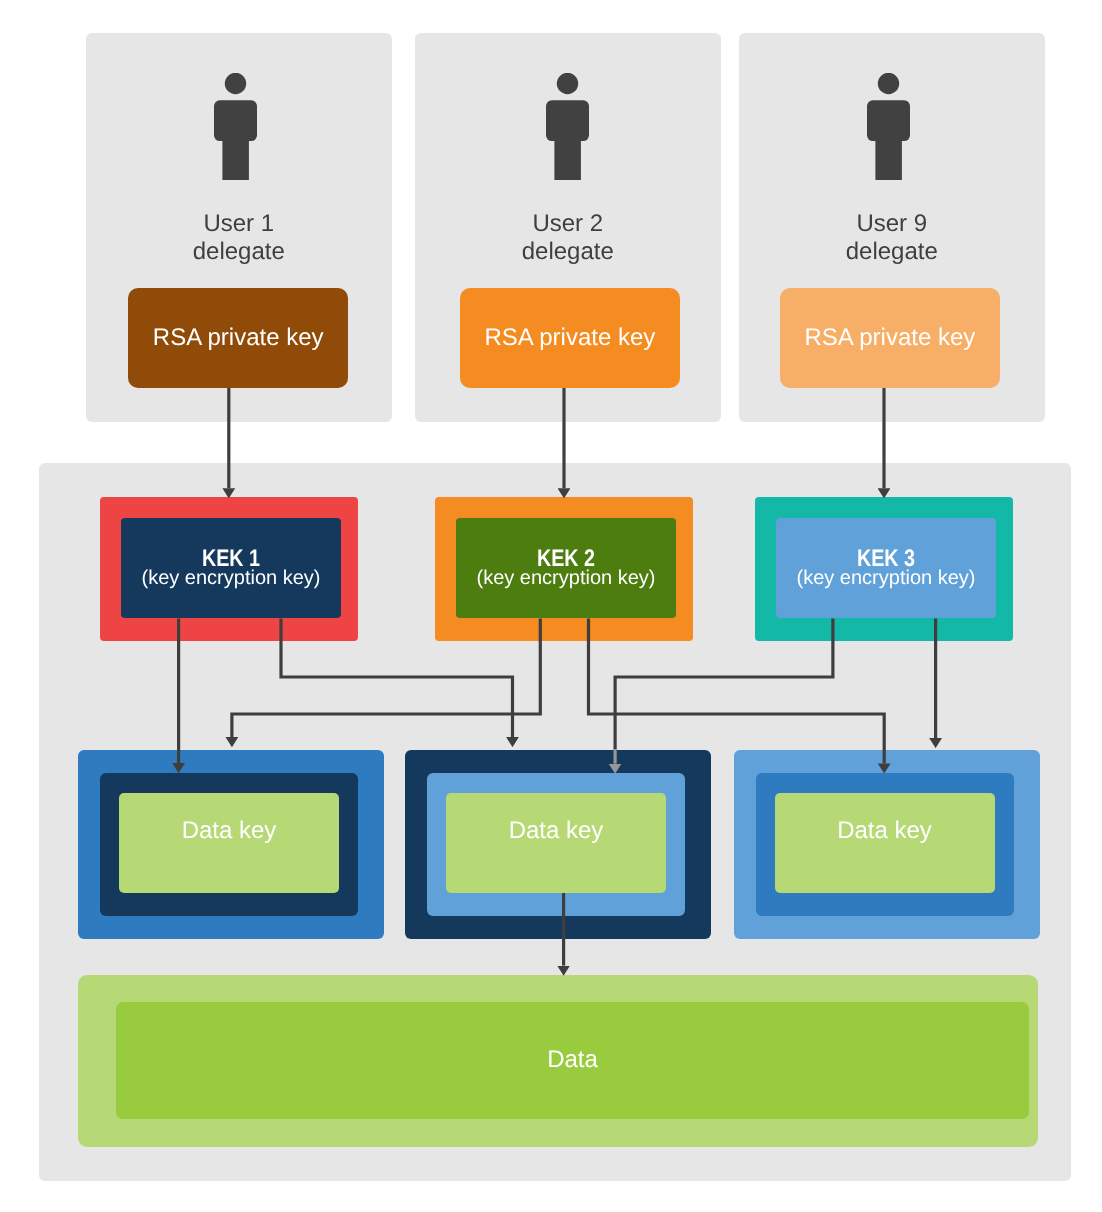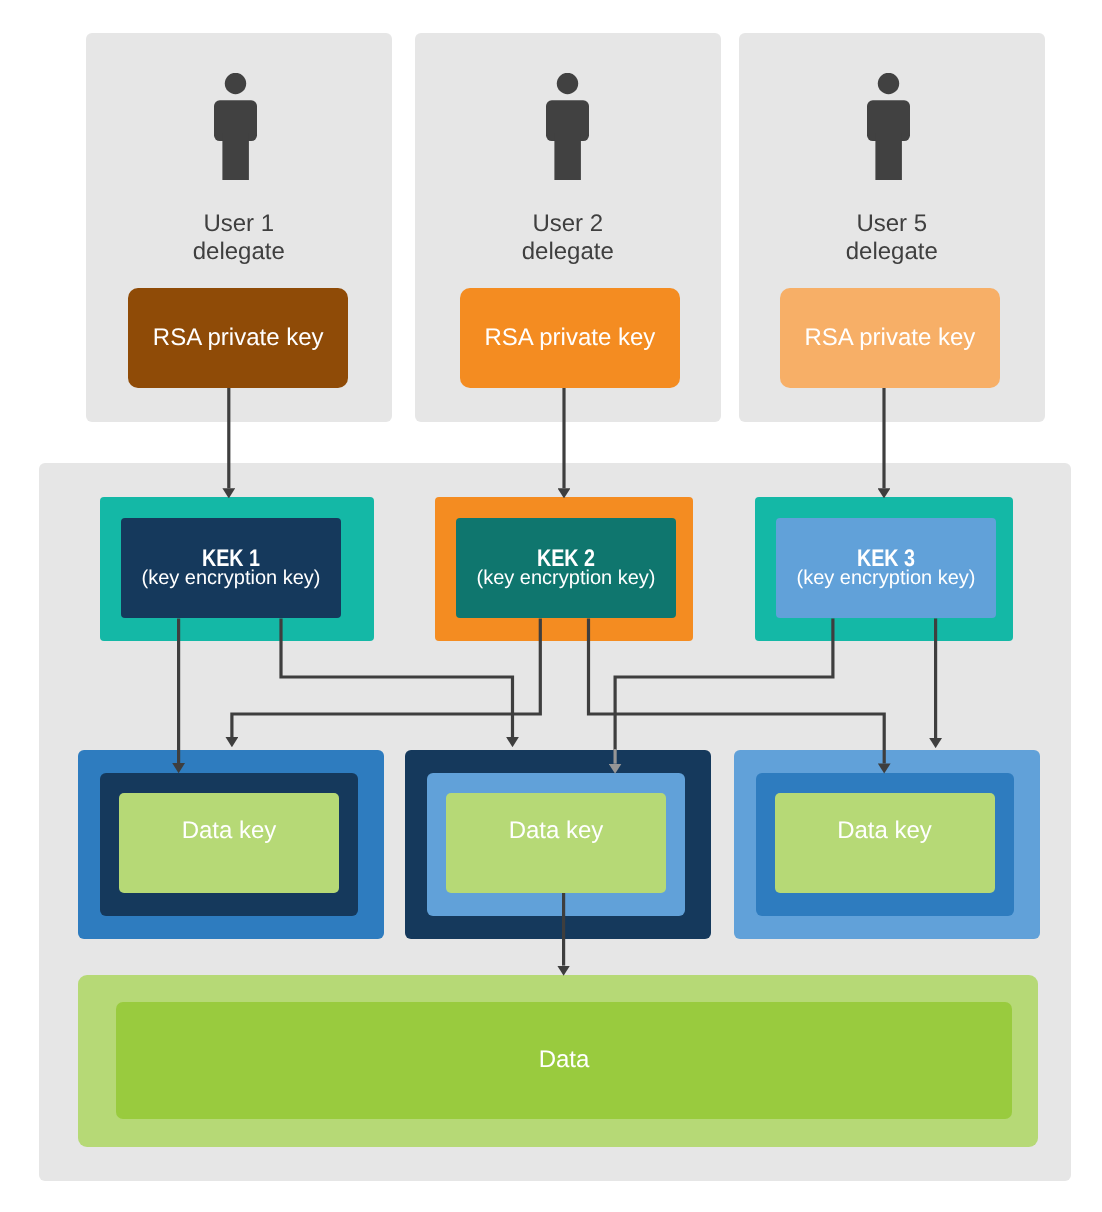--- a/index.html
+++ b/index.html
@@ -29,21 +29,21 @@
 
   .dk-outer{position:absolute;top:750px;width:306px;height:189px;border-radius:6px;}
   .dk-mid{position:absolute;left:22px;top:23px;width:258px;height:143px;border-radius:6px;}
   .dk-inner{position:absolute;left:19px;top:20px;width:220px;height:100px;border-radius:5px;
             color:#fff;font-size:24px;text-align:center;}
   .dk-inner span{position:absolute;left:0;top:26px;width:100%;line-height:1;}
 
   .data-outer{position:absolute;left:78px;top:975px;width:960px;height:172px;
               border-radius:9px;}
   .data-inner{position:absolute;left:38px;top:27px;width:896px;height:117px;
-              border-radius:7px;color:#fff;font-size:24px;text-align:center;}
+              border-radius:7px;color:#fff;font-size:24px;text-align:center;padding-left:17px;}
   .data-inner span{position:absolute;left:0;top:46px;width:100%;line-height:1;}
 
   svg.arrows{position:absolute;left:0;top:0;width:1102px;height:1212px;}
 </style>
 </head>
 <body>
 
 <div id="stage">
 
   <div class="user-card" style="left:86px">
@@ -72,36 +72,36 @@
     <div class="keybox" style="left: 44.9px; background: rgb(244, 140, 33);">RSA private key</div>
   </div>
 
   <div class="user-card" style="left:739px">
     <svg class="person-icon" style="left:127.8px" viewBox="0 0 43 107.5">
       <circle cx="21.5" cy="10.5" r="10.7" fill="#414141"></circle>
       <rect x="0" y="27.3" width="43" height="40.8" rx="5.8" ry="5.8" fill="#414141"></rect>
       <rect x="8.4" y="60" width="26.5" height="47.5" fill="#414141"></rect>
     </svg>
     <div class="user-label">
-      <span>User 5</span>
+      <span>User 9</span>
       <span>delegate</span>
     </div>
     <div class="keybox" style="left: 40.9px; background: rgb(247, 175, 103);">RSA private key</div>
   </div>
 
   <div class="main-panel"></div>
 
-  <div class="kek-outer" style="left: 100px; background: #14b8a6; padding-left: 16px;">
+  <div class="kek-outer" style="left: 100px; background: #ef4444;">
     <div class="kek-inner" style="background: rgb(21, 57, 92);">
       <div class="kek-title" style="top:32px">KEK 1</div>
       <div class="kek-sub" style="top:53px">(key encryption key)</div>
     </div>
   </div>
   <div class="kek-outer" style="left: 435px; background: rgb(244, 140, 33);">
-    <div class="kek-inner" style="background: #0f766e;">
+    <div class="kek-inner" style="background: #4d7c0f;">
       <div class="kek-title" style="top:32px">KEK 2</div>
       <div class="kek-sub" style="top:53px">(key encryption key)</div>
     </div>
   </div>
   <div class="kek-outer" style="left: 755px; background: #14b8a6;">
     <div class="kek-inner" style="background: rgb(97, 161, 217);">
       <div class="kek-title" style="top:32px">KEK 3</div>
       <div class="kek-sub" style="top:53px">(key encryption key)</div>
     </div>
   </div>

